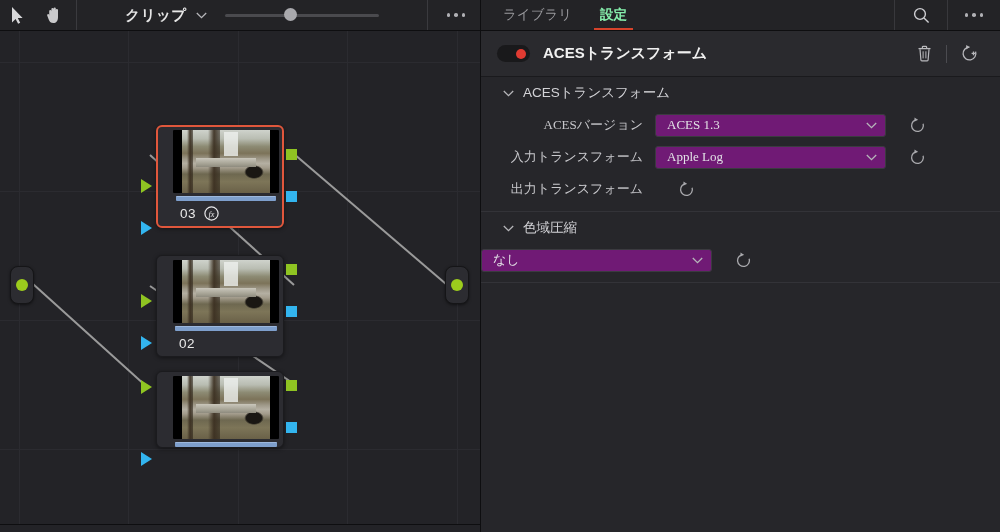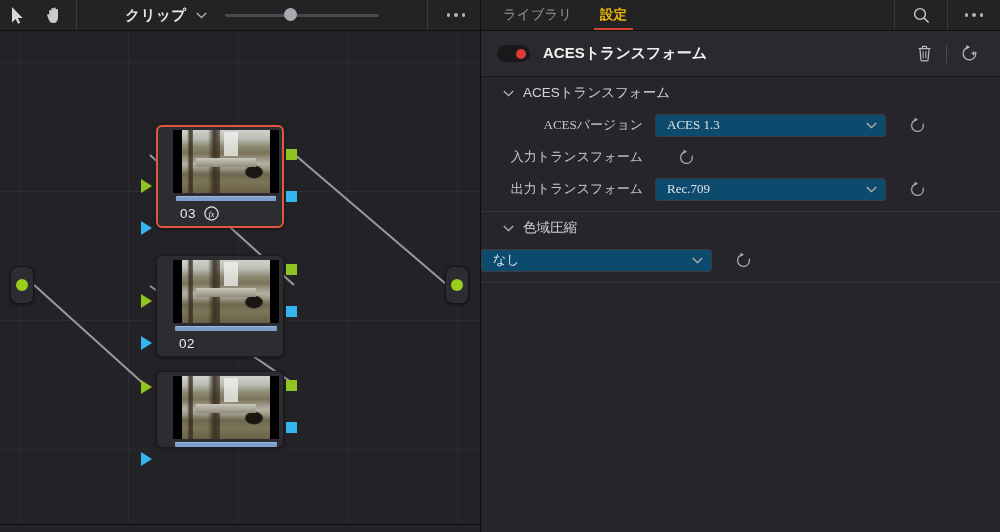--- a/index.html
+++ b/index.html
@@ -290,21 +290,21 @@
   .tab {
     display: flex;
     align-items: center;
     padding: 0 14px;
     font-size: 13.5px;
     color: #9a9a9e;
     position: relative;
   }
   .tab:first-child { padding-left: 22px; }
   .tab.active {
-    color: #eab308;
+    color: #86efac;
     font-weight: bold;
   }
   .tab.active::after {
     content: "";
     position: absolute;
     left: 8px; right: 8px;
     bottom: 0;
     height: 2.5px;
     background: #d6432b;
   }
@@ -393,21 +393,21 @@
     text-align: right;
     padding-right: 12px;
     font-size: 13px;
     color: #c8c8cc;
     box-sizing: border-box;
   }
   .select {
     flex: 1;
     max-width: 231px;
     height: 23px;
-    background: #0c4a6e;
+    background: #701a75;
     border: 1px solid #3b3b40;
     border-radius: 3px;
     display: flex;
     align-items: center;
     padding: 0 8px 0 11px;
     box-sizing: border-box;
   }
   .select-value {
     flex: 1;
     font-size: 13px;
@@ -650,40 +650,40 @@
               <svg width="17" height="17" viewBox="0 0 17 17">
                 <path d="M8.5 2.6 a5.9 5.9 0 1 0 5.6 4.1" fill="none" stroke="#a9a9ad" stroke-width="1.3"></path>
                 <path d="M8.5 2.6 L5.5 0.6 L5.5 4.7 Z" fill="#a9a9ad"></path>
               </svg>
             </span>
           </span>
         </div>
 
         <div class="row">
           <span class="row-label">入力トランスフォーム</span>
+          <div class="select">
+            <span class="select-value">Apple Log</span>
+            <span>
+              <svg width="11" height="7" viewBox="0 0 11 7">
+                <path d="M0.8 1 L5.5 5.6 L10.2 1" fill="none" stroke="#b6b6ba" stroke-width="1.3"></path>
+              </svg>
+            </span>
+          </div>
           <span class="reset-wrap">
             <span>
               <svg width="17" height="17" viewBox="0 0 17 17">
                 <path d="M8.5 2.6 a5.9 5.9 0 1 0 5.6 4.1" fill="none" stroke="#a9a9ad" stroke-width="1.3"></path>
                 <path d="M8.5 2.6 L5.5 0.6 L5.5 4.7 Z" fill="#a9a9ad"></path>
               </svg>
             </span>
           </span>
         </div>
 
         <div class="row">
           <span class="row-label">出力トランスフォーム</span>
-          <div class="select">
-            <span class="select-value">Rec.709</span>
-            <span>
-              <svg width="11" height="7" viewBox="0 0 11 7">
-                <path d="M0.8 1 L5.5 5.6 L10.2 1" fill="none" stroke="#b6b6ba" stroke-width="1.3"></path>
-              </svg>
-            </span>
-          </div>
           <span class="reset-wrap">
             <span>
               <svg width="17" height="17" viewBox="0 0 17 17">
                 <path d="M8.5 2.6 a5.9 5.9 0 1 0 5.6 4.1" fill="none" stroke="#a9a9ad" stroke-width="1.3"></path>
                 <path d="M8.5 2.6 L5.5 0.6 L5.5 4.7 Z" fill="#a9a9ad"></path>
               </svg>
             </span>
           </span>
         </div>
       </div>

